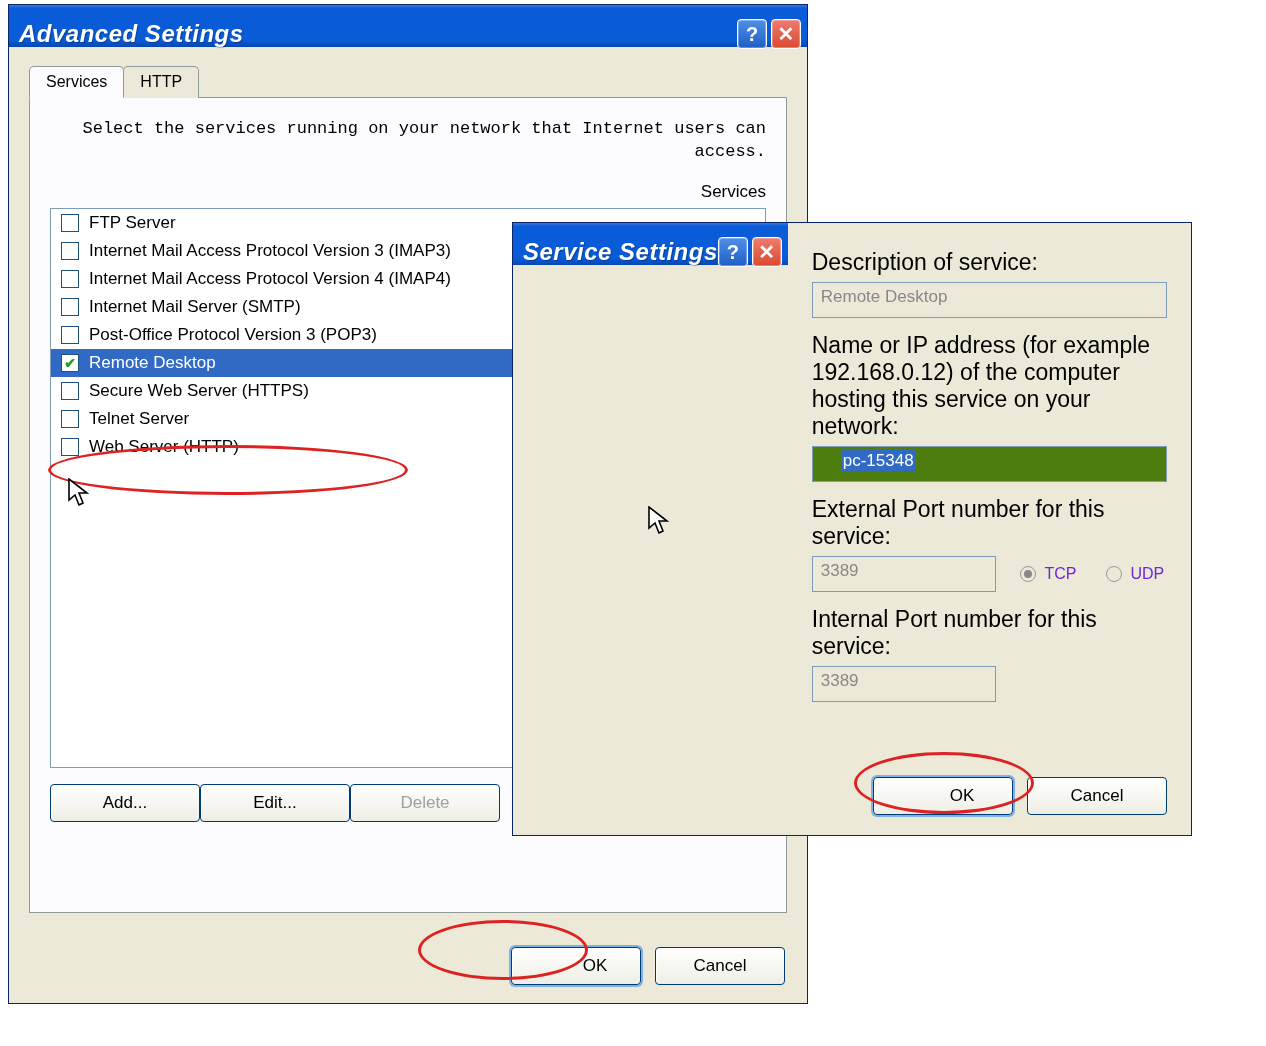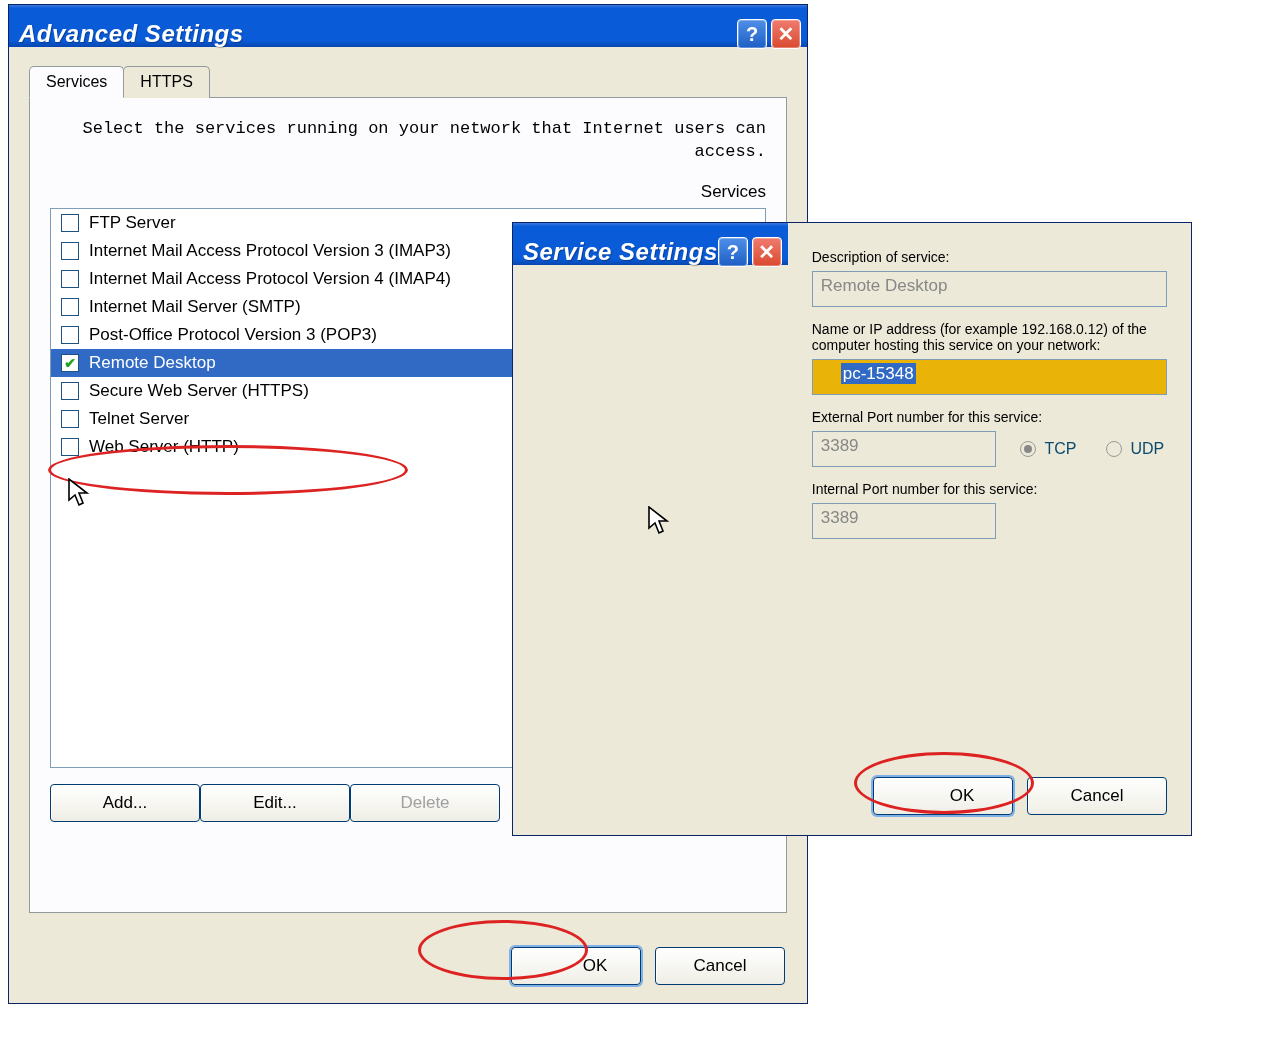--- a/index.html
+++ b/index.html
@@ -125,34 +125,34 @@
     pointer-events:none;
   }
 
   
   .dialog2 {
     position:absolute;
     border:1px solid #0A246A;
     background:#ECE9D8;
     display:flex; flex-direction:row;
   }
-  .field-label { font-size:14px; margin:14px 0 6px 0; }
+  .field-label { font-size:23px; margin:14px 0 6px 0; }
   .textfield {
     width:100%;
     height:36px;
     border:1px solid #7F9DB9;
     padding:4px 8px;
     font-size:17px;
     background:#fff;
   }
   .textfield.disabled { background:#ECE9D8; color:#888; }
-  .textfield.selected-text { background:#eab308;padding-left:28px; }
+  .textfield.selected-text { background:#4d7c0f;padding-left:28px; }
   .textfield.selected-text .sel { background:#316AC5; color:#fff; padding:1px 2px; }
   .short { width: 52%; }
-  .radio-row { display:inline-flex; align-items:center; gap:30px; margin-left:24px; color:#0c4a6e; }
+  .radio-row { display:inline-flex; align-items:center; gap:30px; margin-left:24px; color:#6d28d9; }
   .radio-row .radio { display:inline-flex; align-items:center; gap:8px; }
   .radio .dot { width:16px; height:16px; border:1px solid #999; border-radius:50%; display:inline-flex; align-items:center; justify-content:center; background:#ECE9D8; }
   .radio.checked .dot::after { content:""; width:8px; height:8px; border-radius:50%; background:#888; display:block; }
 
   
   .cursor {
     position:absolute;
     pointer-events:none;
     z-index:50;
   }
@@ -168,21 +168,21 @@
           <span>?</span>
         </div>
       <div class="titlebar-btn close-btn">
           <span>✕</span>
         </div>
     </div>
   </div>
   <div class="content-area">
     <div class="tabs">
       <div class="tab active">Services</div>
-      <div class="tab">HTTPS</div>
+      <div class="tab">HTTP</div>
     </div>
     <div class="tab-panel">
       <div class="instruction">Select the services running on your network that Internet users can access.</div>
       <div class="list-label">Services</div>
       <div class="listbox">
         <div class="list-item">
           <span class="chk"></span>
           <span>FTP Server</span>
         </div>
         <div class="list-item">

